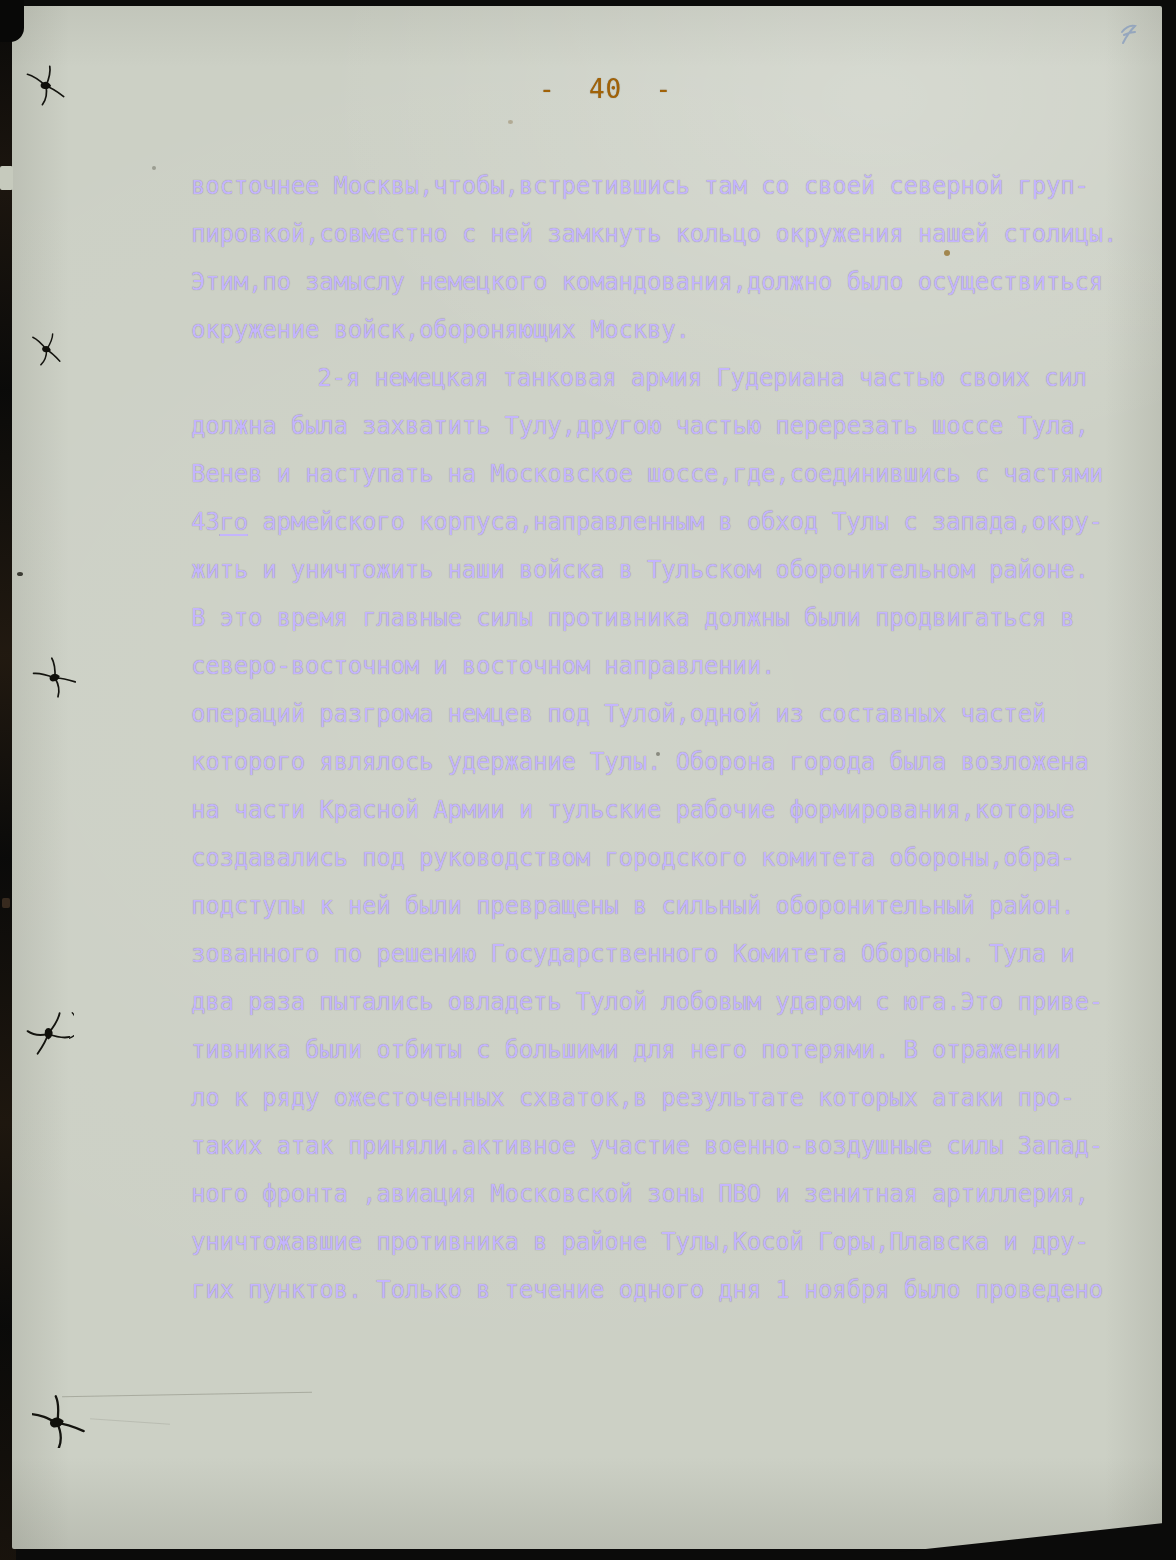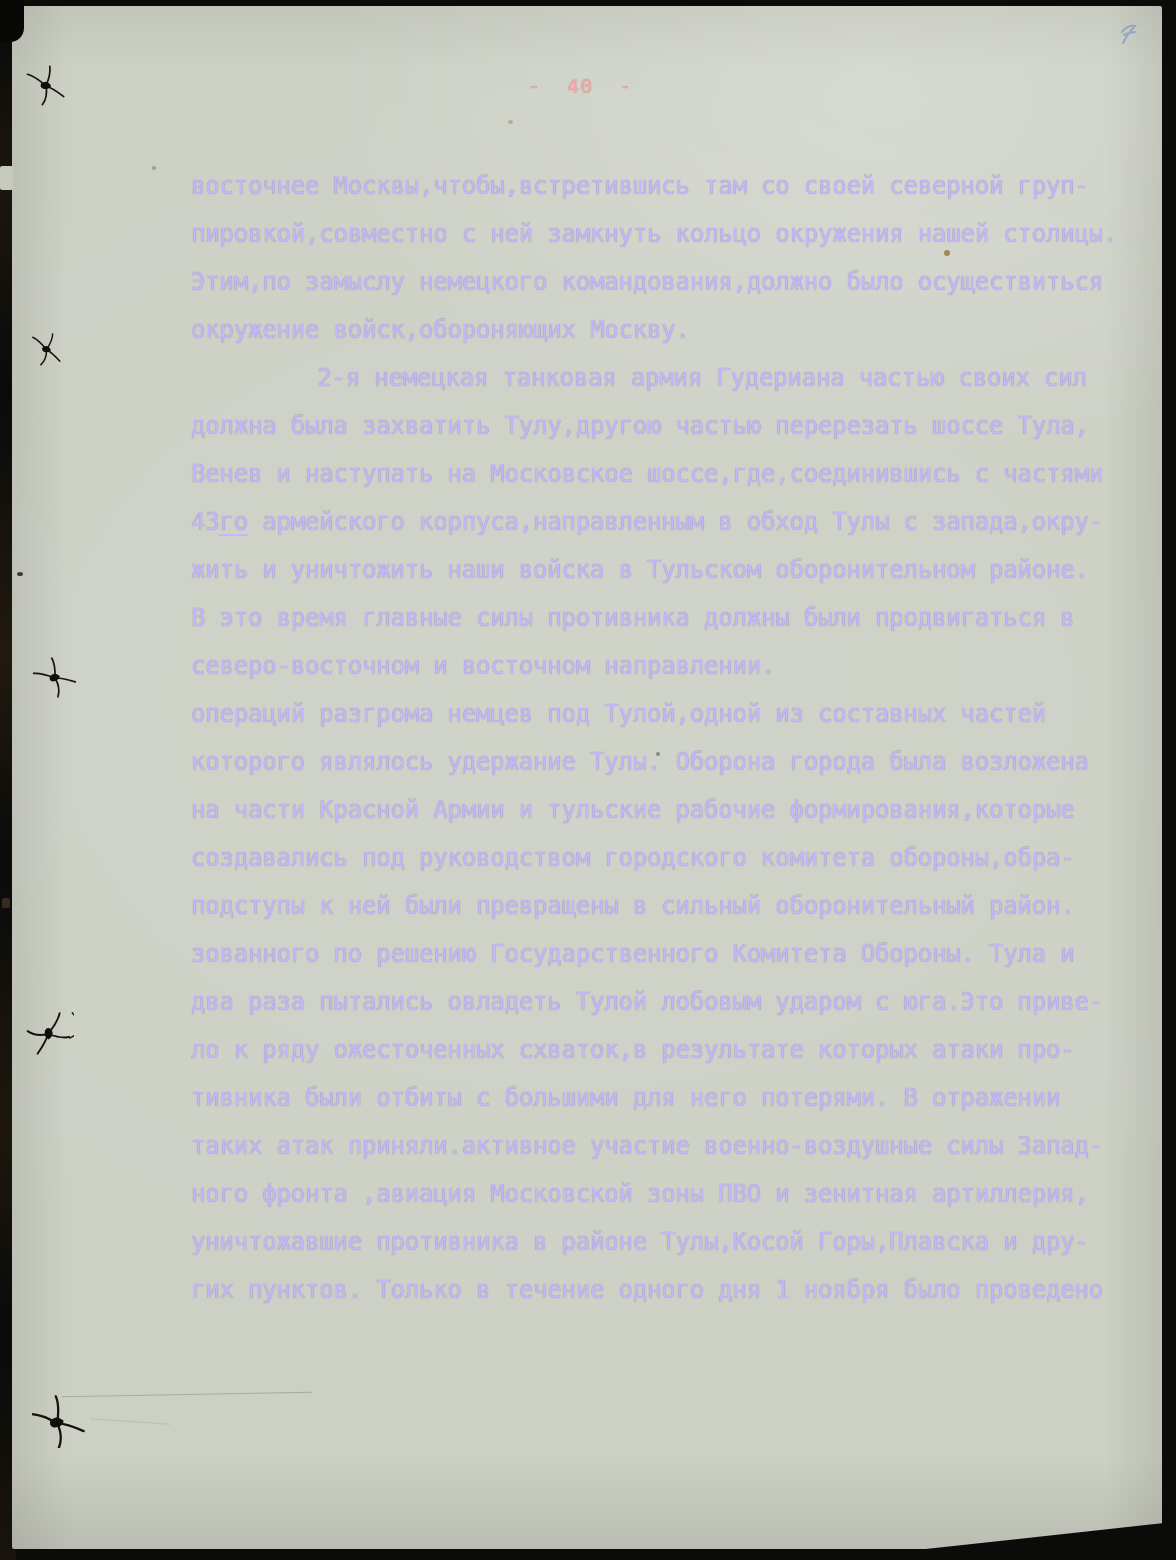--- a/index.html
+++ b/index.html
@@ -42,24 +42,24 @@
   }
   
   .corner-wedge {
     position: absolute; left: 898px; top: 1523px;
     width: 0; height: 0;
     border-bottom: 29px solid #0b0b0a;
     border-left: 266px solid transparent;
   }
   .page-num {
     position: absolute;
-    left: 528px; top: 74px;
-    font-size: 20px;
+    left: 539px; top: 74px;
+    font-size: 26px;
     letter-spacing: 1px;
-    color: #fca5a5;
+    color: #a16207;
     white-space: pre;
     text-shadow: 0 0 1px rgba(66,66,60,0.55);
   }
   .text-block {
     position: absolute;
     left: 191px; top: 162px;
     width: 950px;
   }
   .line {
     height: 48px;
@@ -68,20 +68,21 @@
     letter-spacing: -0.2px;
     color: #c4b5fd;
     white-space: pre;
     text-shadow: 0 0 1px rgba(64,64,58,0.5);
   }
   .line.indent { padding-left: 72px; text-align: center; }
   .u {
     text-decoration: underline;
     text-decoration-thickness: 2px;
     text-underline-offset: 4px;
+    font-family: Liberation Mono, monospace;
   }
   .tear { position: absolute; }
   .speck { position: absolute; border-radius: 50%; }
   .crease {
     position: absolute; height: 1px;
     background: rgba(110,110,98,0.38);
   }
   .pencil { position: absolute; }
 </style>
 </head>
@@ -107,22 +108,22 @@
   <div class="line"><span>жить и уничтожить наши войска в Тульском оборонительном районе.</span></div>
   <div class="line"><span>В это время главные силы противника должны были продвигаться в</span></div>
   <div class="line"><span>северо-восточном и восточном направлении.</span></div>
   <div class="line"><span>операций разгрома немцев под Тулой,одной из составных частей</span></div>
   <div class="line"><span>которого являлось удержание Тулы. Оборона города была возложена</span></div>
   <div class="line"><span>на части Красной Армии и тульские рабочие формирования,которые</span></div>
   <div class="line"><span>создавались под руководством городского комитета обороны,обра-</span></div>
   <div class="line"><span>подступы к ней были превращены в сильный оборонительный район.</span></div>
   <div class="line"><span>зованного по решению Государственного Комитета Обороны. Тула и</span></div>
   <div class="line"><span>два раза пытались овладеть Тулой лобовым ударом с юга.Это приве-</span></div>
+  <div class="line"><span>тивника были отбиты с большими для него потерями. В отражении</span></div>
   <div class="line"><span>ло к ряду ожесточенных схваток,в результате которых атаки про-</span></div>
-  <div class="line"><span>тивника были отбиты с большими для него потерями. В отражении</span></div>
   <div class="line"><span>таких атак приняли.активное участие военно-воздушные силы Запад-</span></div>
   <div class="line"><span>ного фронта ,авиация Московской зоны ПВО и зенитная артиллерия,</span></div>
   <div class="line"><span>уничтожавшие противника в районе Тулы,Косой Горы,Плавска и дру-</span></div>
   <div class="line"><span>гих пунктов. Только в течение одного дня 1 ноября было проведено</span></div>
 </div>
 
 <svg width="0" height="0" style="position:absolute">
   <defs>
     <g id="tear">
       <path d="M24 24 C18 20 12 16 4 15 M24 24 C26 16 27 10 25 4 M24 24 C26 30 27 36 23 43 M24 24 C30 25 36 28 43 32" stroke="#14140f" stroke-width="1.7" fill="none" stroke-linecap="round"></path>

